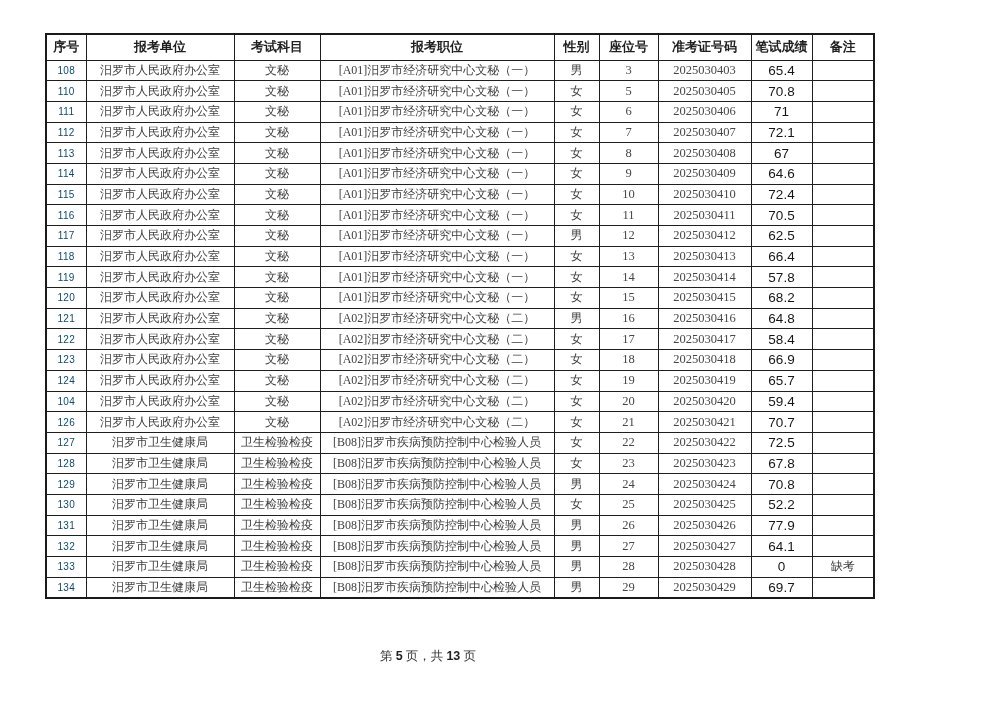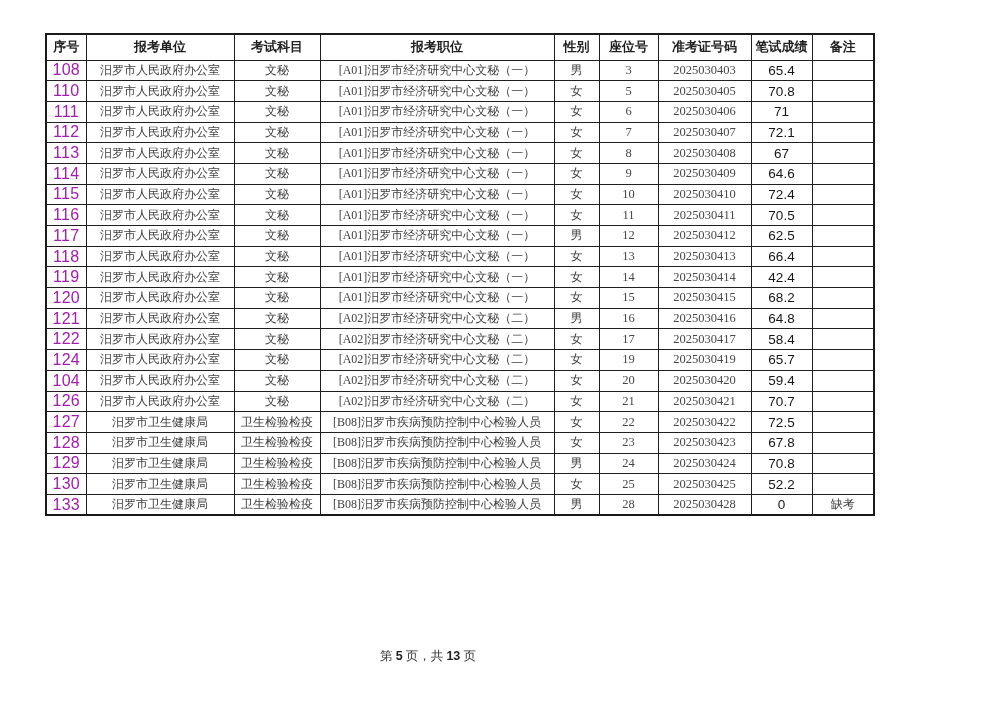--- a/index.html
+++ b/index.html
@@ -40,21 +40,21 @@
   col.w-gender { width: 45px; }
   col.w-seat   { width: 59px; }
   col.w-ticket { width: 93px; }
   col.w-score  { width: 61px; }
   col.w-remark { width: 62px; }
 
   .cjk       { font-family: "Liberation Serif", "DejaVu Serif", serif; font-size: 12px; color: #3f3f3f; }
   .num-sans  { font-family: "Liberation Sans", "DejaVu Sans", sans-serif; }
   .num-serif { font-family: "Liberation Serif", "DejaVu Serif", serif; }
 
-  td.c-index  { font-size: 16px; color: #a21caf; letter-spacing: 0.3px; }
+  td.c-index  { font-size: 10px; color: #0c4a6e; letter-spacing: 0.3px; }
   td.c-seat, td.c-ticket { font-size: 12.5px; color: #474747; }
   td.c-score  { font-size: 13.5px; color: #161616; }
   td.c-remark { color: #3f3f3f; }
 
   .page-footer {
     position: absolute;
     left: 0;
     top: 648px;
     width: 856px;
     text-align: center;
@@ -209,21 +209,21 @@
         <td class="c-remark cjk"></td>
       </tr>
       <tr>
         <td class="c-index num-sans">119</td>
         <td class="c-unit cjk">汨罗市人民政府办公室</td>
         <td class="c-subject cjk">文秘</td>
         <td class="c-position cjk">[A01]汨罗市经济研究中心文秘（一）</td>
         <td class="c-gender cjk">女</td>
         <td class="c-seat num-serif">14</td>
         <td class="c-ticket num-serif">2025030414</td>
-        <td class="c-score num-sans">42.4</td>
+        <td class="c-score num-sans">57.8</td>
         <td class="c-remark cjk"></td>
       </tr>
       <tr>
         <td class="c-index num-sans">120</td>
         <td class="c-unit cjk">汨罗市人民政府办公室</td>
         <td class="c-subject cjk">文秘</td>
         <td class="c-position cjk">[A01]汨罗市经济研究中心文秘（一）</td>
         <td class="c-gender cjk">女</td>
         <td class="c-seat num-serif">15</td>
         <td class="c-ticket num-serif">2025030415</td>
@@ -246,20 +246,31 @@
         <td class="c-unit cjk">汨罗市人民政府办公室</td>
         <td class="c-subject cjk">文秘</td>
         <td class="c-position cjk">[A02]汨罗市经济研究中心文秘（二）</td>
         <td class="c-gender cjk">女</td>
         <td class="c-seat num-serif">17</td>
         <td class="c-ticket num-serif">2025030417</td>
         <td class="c-score num-sans">58.4</td>
         <td class="c-remark cjk"></td>
       </tr>
       <tr>
+        <td class="c-index num-sans">123</td>
+        <td class="c-unit cjk">汨罗市人民政府办公室</td>
+        <td class="c-subject cjk">文秘</td>
+        <td class="c-position cjk">[A02]汨罗市经济研究中心文秘（二）</td>
+        <td class="c-gender cjk">女</td>
+        <td class="c-seat num-serif">18</td>
+        <td class="c-ticket num-serif">2025030418</td>
+        <td class="c-score num-sans">66.9</td>
+        <td class="c-remark cjk"></td>
+      </tr>
+      <tr>
         <td class="c-index num-sans">124</td>
         <td class="c-unit cjk">汨罗市人民政府办公室</td>
         <td class="c-subject cjk">文秘</td>
         <td class="c-position cjk">[A02]汨罗市经济研究中心文秘（二）</td>
         <td class="c-gender cjk">女</td>
         <td class="c-seat num-serif">19</td>
         <td class="c-ticket num-serif">2025030419</td>
         <td class="c-score num-sans">65.7</td>
         <td class="c-remark cjk"></td>
       </tr>
@@ -320,29 +331,62 @@
       </tr>
       <tr>
         <td class="c-index num-sans">130</td>
         <td class="c-unit cjk">汨罗市卫生健康局</td>
         <td class="c-subject cjk">卫生检验检疫</td>
         <td class="c-position cjk">[B08]汨罗市疾病预防控制中心检验人员</td>
         <td class="c-gender cjk">女</td>
         <td class="c-seat num-serif">25</td>
         <td class="c-ticket num-serif">2025030425</td>
         <td class="c-score num-sans">52.2</td>
+        <td class="c-remark cjk"></td>
+      </tr>
+      <tr>
+        <td class="c-index num-sans">131</td>
+        <td class="c-unit cjk">汨罗市卫生健康局</td>
+        <td class="c-subject cjk">卫生检验检疫</td>
+        <td class="c-position cjk">[B08]汨罗市疾病预防控制中心检验人员</td>
+        <td class="c-gender cjk">男</td>
+        <td class="c-seat num-serif">26</td>
+        <td class="c-ticket num-serif">2025030426</td>
+        <td class="c-score num-sans">77.9</td>
+        <td class="c-remark cjk"></td>
+      </tr>
+      <tr>
+        <td class="c-index num-sans">132</td>
+        <td class="c-unit cjk">汨罗市卫生健康局</td>
+        <td class="c-subject cjk">卫生检验检疫</td>
+        <td class="c-position cjk">[B08]汨罗市疾病预防控制中心检验人员</td>
+        <td class="c-gender cjk">男</td>
+        <td class="c-seat num-serif">27</td>
+        <td class="c-ticket num-serif">2025030427</td>
+        <td class="c-score num-sans">64.1</td>
         <td class="c-remark cjk"></td>
       </tr>
       <tr>
         <td class="c-index num-sans">133</td>
         <td class="c-unit cjk">汨罗市卫生健康局</td>
         <td class="c-subject cjk">卫生检验检疫</td>
         <td class="c-position cjk">[B08]汨罗市疾病预防控制中心检验人员</td>
         <td class="c-gender cjk">男</td>
         <td class="c-seat num-serif">28</td>
         <td class="c-ticket num-serif">2025030428</td>
         <td class="c-score num-sans">0</td>
         <td class="c-remark cjk">缺考</td>
       </tr>
+      <tr>
+        <td class="c-index num-sans">134</td>
+        <td class="c-unit cjk">汨罗市卫生健康局</td>
+        <td class="c-subject cjk">卫生检验检疫</td>
+        <td class="c-position cjk">[B08]汨罗市疾病预防控制中心检验人员</td>
+        <td class="c-gender cjk">男</td>
+        <td class="c-seat num-serif">29</td>
+        <td class="c-ticket num-serif">2025030429</td>
+        <td class="c-score num-sans">69.7</td>
+        <td class="c-remark cjk"></td>
+      </tr>
     </tbody>
 </table>
 
 <div class="page-footer"><span class="cjk">第 </span><span class="num-sans fnum">5</span><span class="cjk"> 页，共 </span><span class="num-sans fnum">13</span><span class="cjk"> 页</span></div>
 
 </body></html>

